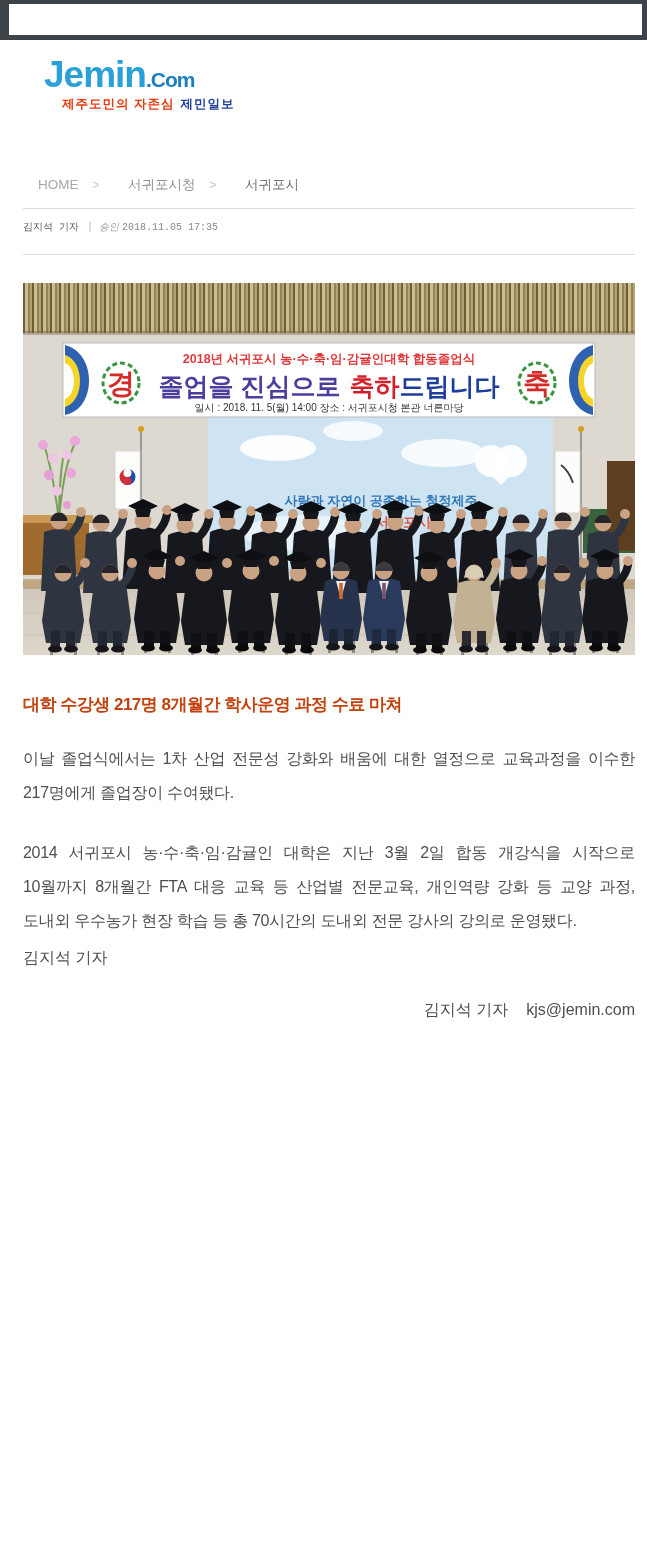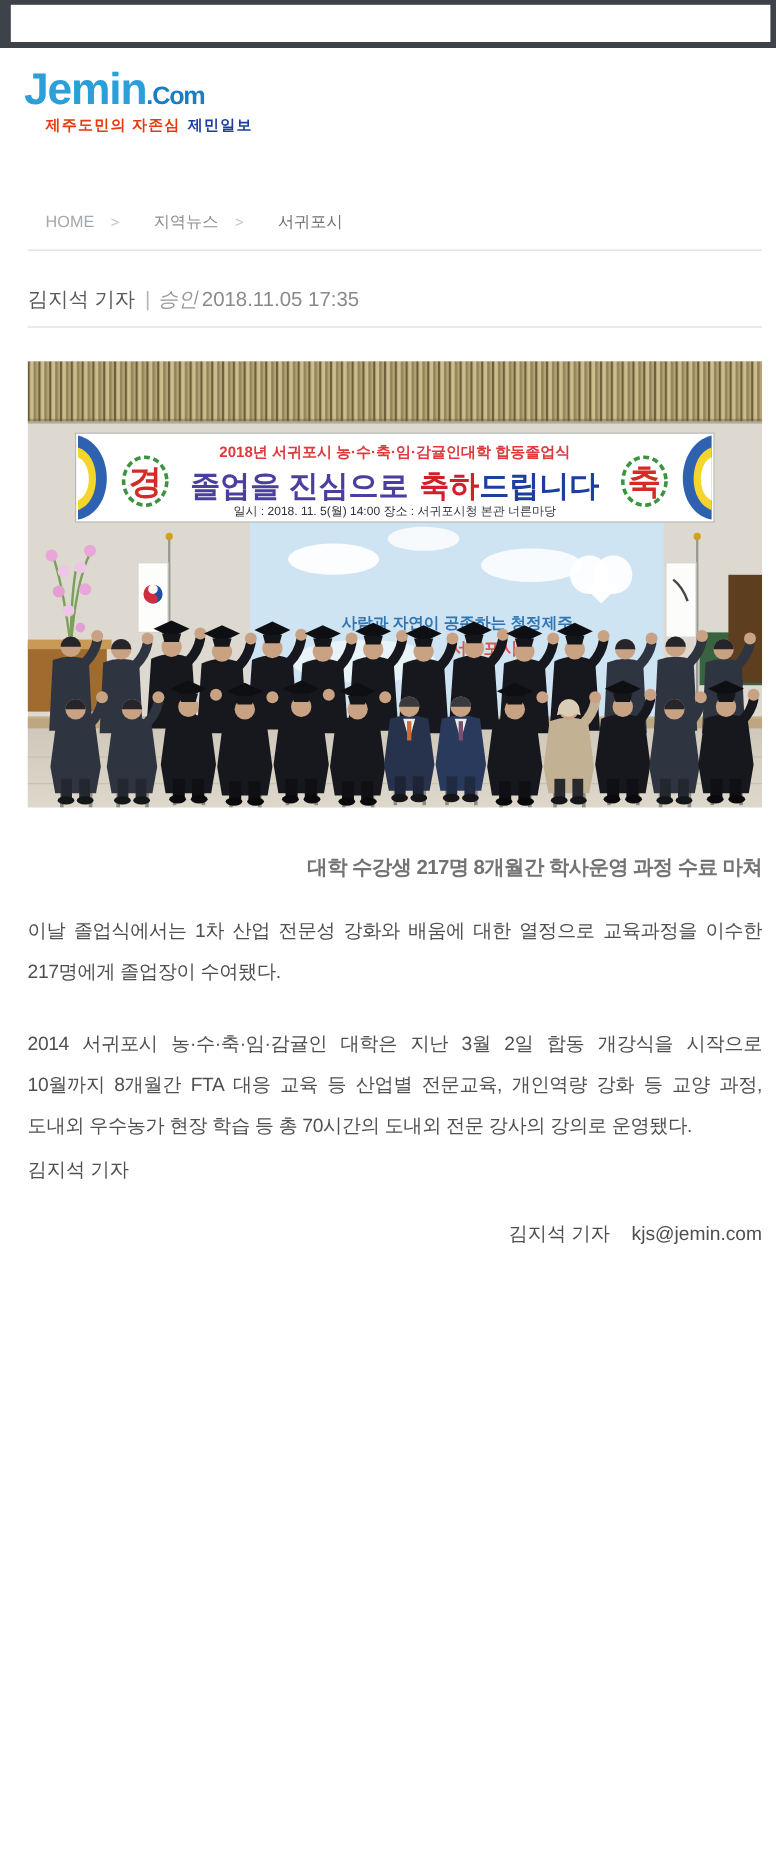--- a/index.html
+++ b/index.html
@@ -9,21 +9,21 @@
     font-family:"Liberation Sans","DejaVu Sans",sans-serif;
     color:#4f4f4f;
   }
   
   .topbar { position:relative; height:40px; background:#3e4249; }
   .topbar-field {
     position:absolute; left:9px; right:5px; top:4px; height:31px;
     background:#ffffff;
   }
   
-  .logo-wrap { padding:16px 0 0 20px; height:92px; }
+  .logo-wrap { padding:16px 0 0 44px; height:92px; }
   .logo-main {
     font-size:37px; font-weight:bold; letter-spacing:-1px;
     color:#2a9fd8; line-height:1;
   }
   .logo-main .dotcom { font-size:21px; color:#1a7ec2; font-weight:bold; }
   .logo-tagline { font-size:12.5px; font-weight:bold; margin:3px 0 0 18px; letter-spacing:1px; }
   .logo-tagline .red { color:#e8380d;text-align:right; }
   .logo-tagline .blue { color:#1d3e9e; margin-left:6px; }
   
   .breadcrumb { margin:44px 12px 0 23px; font-size:13.5px; color:#9aa0a6; }
@@ -31,31 +31,31 @@
   .breadcrumb .crumb.first { color:#a3a8ad; }
   .breadcrumb .crumb.last { color:#6d7277; }
   .breadcrumb .sep { margin:0 10px; color:#c2c6ca; font-size:12px; }
   
   .article { margin:0 12px 0 23px; }
   .title {
     margin-top:15px; font-size:32px; line-height:1.36; letter-spacing:-1.5px;
     color:#2b2b2b; font-weight:500; word-break:keep-all;
   }
   .rule { border:0; border-top:1px solid #dcdcdc; margin:14px 0 0 0; }
-  .byline { margin-top:29px; font-size:17px; color:#8a8a8a; height:20px; }
+  .byline { margin-top:11px; font-size:10px; color:#8a8a8a; height:20px;font-family:Liberation Mono, monospace; }
   .byline .reporter { color:#5a5a5a; }
   .byline .divider { margin:0 6px 0 8px; color:#b5b5b5; }
   .byline .approve { font-style:italic; color:#9a9a9a; margin-right:3px; }
   
   .photo-box { margin:28px 0 0 0; width:612px; height:372px; }
   .photo-box svg { display:block; }
   
   .subhead {
-    margin-top:38px; font-size:17px; font-weight:bold; color:#737373;
-    word-break:keep-all; letter-spacing:-0.5px;text-align:right;
+    margin-top:38px; font-size:17px; font-weight:bold; color:#c2410c;
+    word-break:keep-all; letter-spacing:-0.5px;
   }
   .body-text p {
     margin:26px 0 0 0; font-size:16px; line-height:2.12; color:#4f4f4f;
     text-align:justify; word-break:keep-all; letter-spacing:-0.3px;
   }
   .signature { margin-top:4px; font-size:16px; line-height:2.0; color:#4f4f4f; }
   .byline-footer { margin-top:26px; font-size:16px; color:#4f4f4f;text-align:right; }
   .byline-footer .email { margin-left:18px; color:#4f4f4f; text-decoration:none; cursor:pointer; }
   .copyright { margin-top:28px; font-size:15.5px; color:#4f4f4f; letter-spacing:-0.3px; }
 </style>
@@ -71,21 +71,21 @@
     <span class="logo-main"><span>Jemin</span><span class="dotcom">.Com</span></span>
     <div class="logo-tagline">
       <span class="red">제주도민의 자존심</span><span class="blue">제민일보</span>
     </div>
   </div>
 </div>
 
 <div class="breadcrumb">
   <span class="crumb first">HOME</span>
   <span class="sep">&gt;</span>
-  <span class="crumb">지역뉴스</span>
+  <span class="crumb">서귀포시청</span>
   <span class="sep">&gt;</span>
   <span class="crumb last">서귀포시</span>
 </div>
 
 <div class="article">
 
   <hr class="rule">
 
   <div class="byline">
     <span class="reporter">김지석 기자</span><span class="divider">|</span><span class="approve">승인</span><span>2018.11.05 17:35</span>

